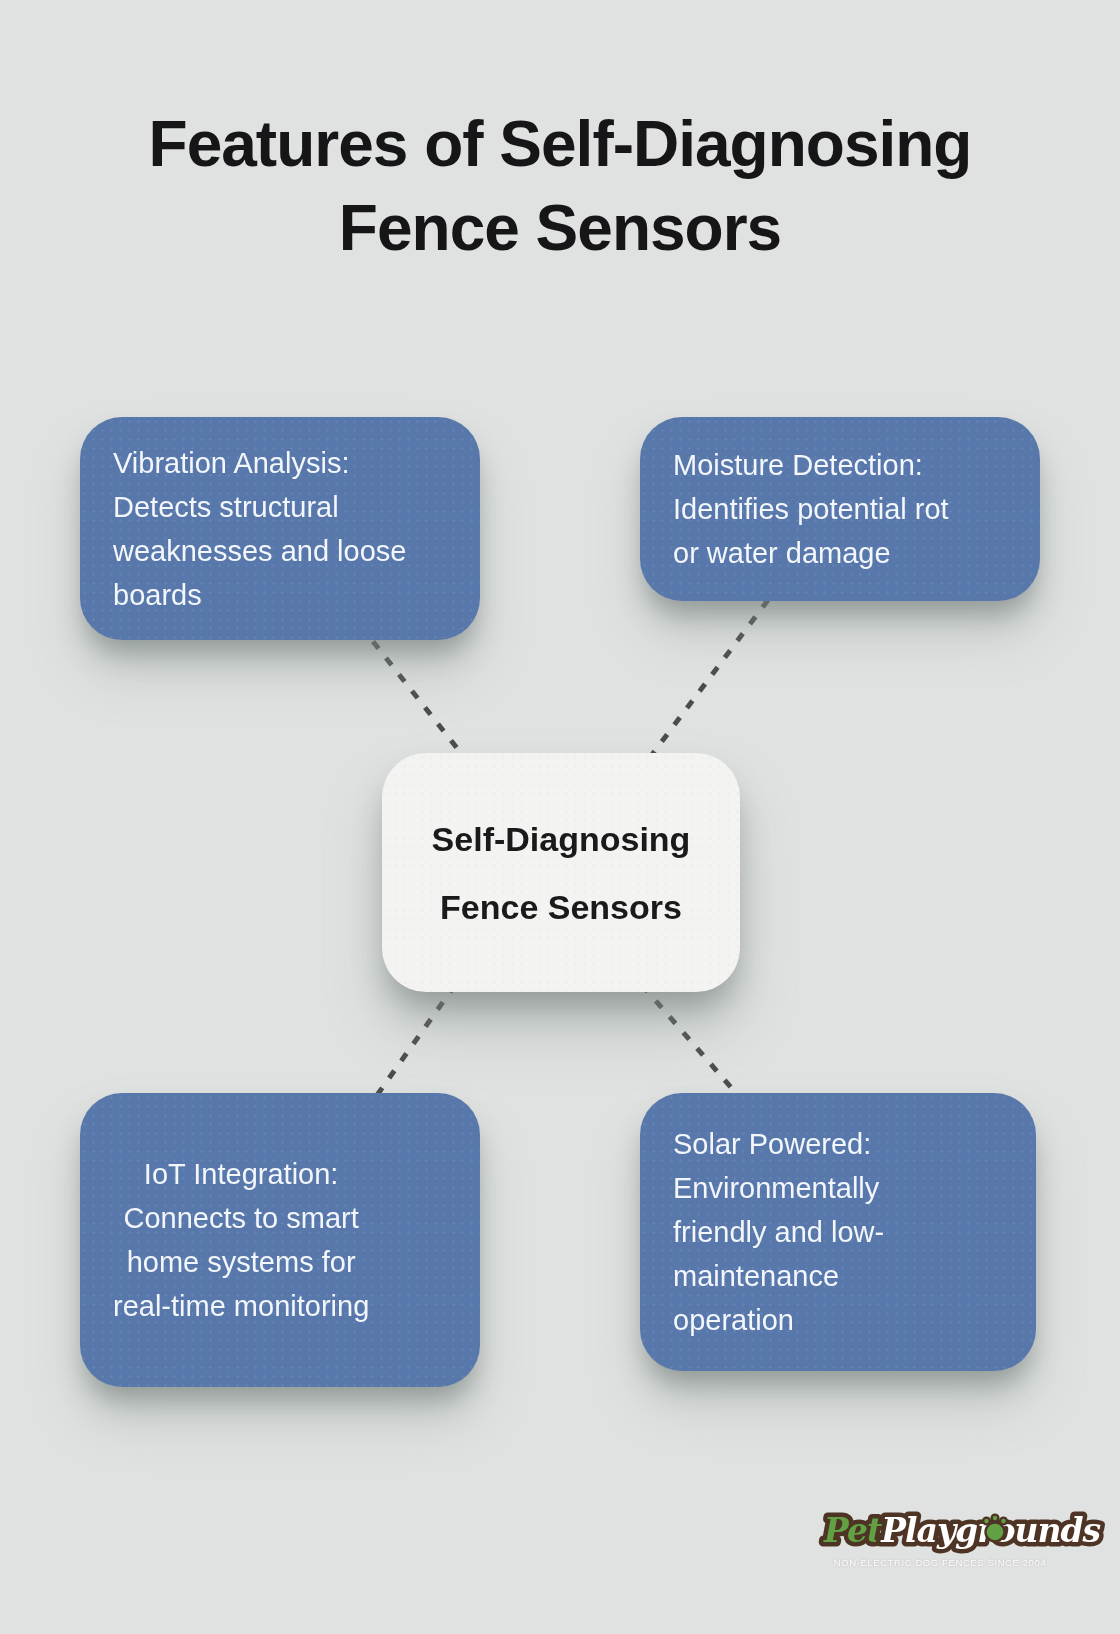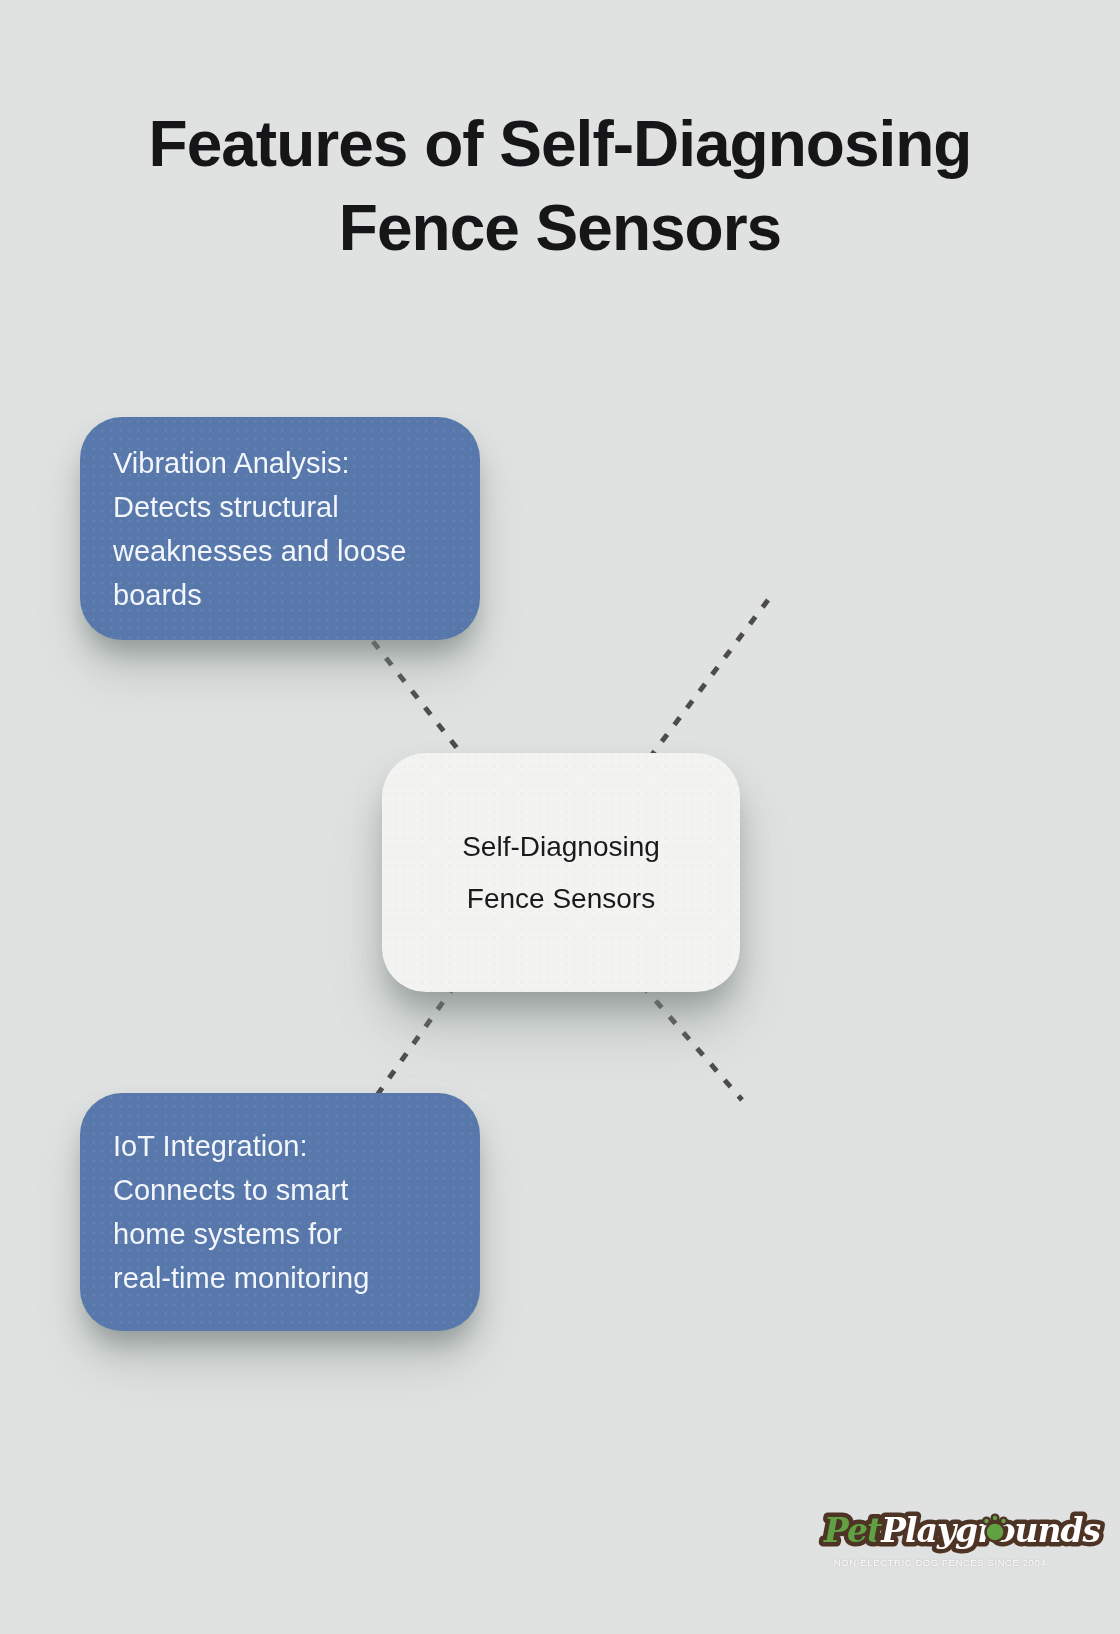--- a/index.html
+++ b/index.html
@@ -20,31 +20,31 @@
     background-image:radial-gradient(rgba(255,255,255,0.07) 1.2px,transparent 1.4px);
     background-size:9px 9px;
     border-radius:42px;
     color:#f3f6fa;font-size:29px;line-height:44px;
     display:flex;align-items:center;
     padding:4px 33px;white-space:pre-line;
     box-shadow:0 18px 26px -6px rgba(104,114,111,0.55),0 34px 48px rgba(146,154,151,0.35);
   }
   #feature-vibration{left:80px;top:417px;width:400px;height:223px;}
   #feature-moisture {left:640px;top:417px;width:400px;height:184px;}
-  #feature-iot      {left:80px;top:1093px;width:400px;height:238px;}
+  #feature-iot      {left:80px;top:1093px;width:400px;height:294px;text-align:center;}
   #feature-solar    {left:640px;top:1093px;width:396px;height:278px;}
   .center-node{
     position:absolute;left:382px;top:753px;width:358px;height:239px;
     box-sizing:border-box;
     background-color:#f3f4f2;
     background-image:radial-gradient(rgba(0,0,0,0.025) 1px,transparent 1.2px);
     background-size:9px 9px;
     border-radius:44px;
     display:flex;align-items:center;justify-content:center;text-align:center;
-    font-weight:400;font-size:28px;line-height:52px;color:#1a1a1a;
+    font-weight:700;font-size:34px;line-height:68px;color:#1a1a1a;
     white-space:pre-line;
     box-shadow:0 20px 30px -6px rgba(104,114,111,0.5),0 38px 55px rgba(146,154,151,0.4);
   }
   .logo{position:absolute;left:822px;top:1496px;width:236px;}
   .logo svg{display:block;overflow:visible;}
   .logo-tagline{
     margin-top:3px;text-align:center;
     font-size:9.5px;letter-spacing:0.6px;
     color:rgba(255,255,255,0.95);
     text-shadow:0 0 2px rgba(86,58,40,0.25);
@@ -65,33 +65,45 @@
     <line x1="642" y1="985" x2="742" y2="1100" stroke-width="5" stroke-dasharray="9 12" stroke="#4c4c4c"></line>
   </svg>
 
   <div id="feature-vibration" class="feature-box">
     <div>Vibration Analysis:
 Detects structural
 weaknesses and loose
 boards</div>
   </div>
 
+  <div id="feature-moisture" class="feature-box">
+    <div>Moisture Detection:
+Identifies potential rot
+or water damage</div>
+  </div>
 
   <div class="center-node">
     <div>Self-Diagnosing
 Fence Sensors</div>
   </div>
 
   <div id="feature-iot" class="feature-box">
     <div>IoT Integration:
 Connects to smart
 home systems for
 real-time monitoring</div>
   </div>
 
+  <div id="feature-solar" class="feature-box">
+    <div>Solar Powered:
+Environmentally
+friendly and low-
+maintenance
+operation</div>
+  </div>
 
   <div class="logo">
     <svg width="236" height="58" viewBox="0 0 236 58" xmlns="http://www.w3.org/2000/svg">
       <text x="2" y="46" font-family="'DejaVu Serif',serif" font-style="italic" font-weight="bold" font-size="33" letter-spacing="-1" stroke-width="9" stroke-linejoin="round" stroke-linecap="round" paint-order="stroke" stroke="#4e3425">
         <tspan fill="#61a144">Pet</tspan><tspan fill="#ffffff">Playgrounds</tspan>
       </text>
       <g transform="translate(173,36)" stroke-width="2.4" stroke="#4e3425">
         <circle cx="0" cy="0" r="9.5" fill="#61a144"></circle>
         <circle cx="-8.5" cy="-11" r="3.4" fill="#61a144"></circle>
         <circle cx="0" cy="-14" r="3.4" fill="#61a144"></circle>

